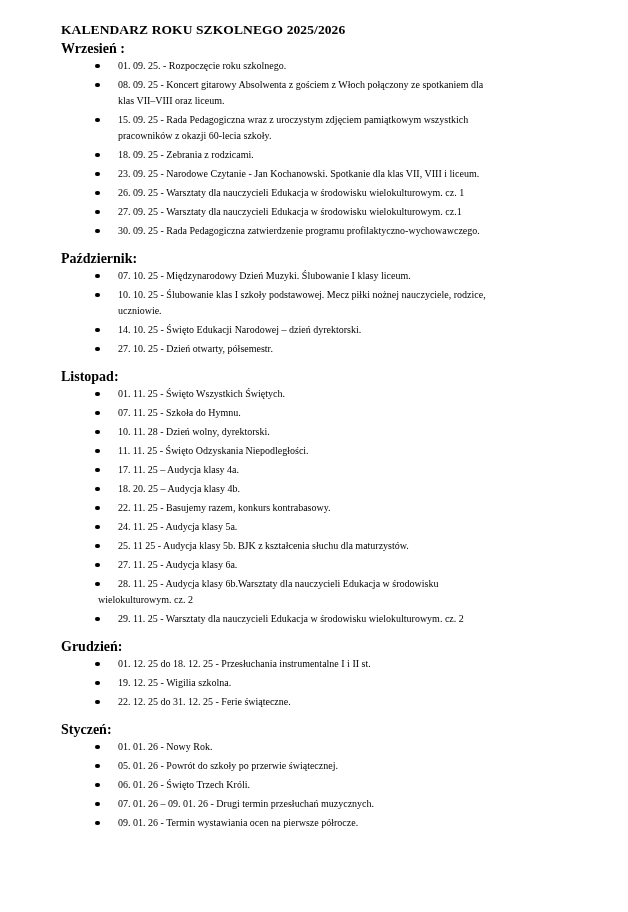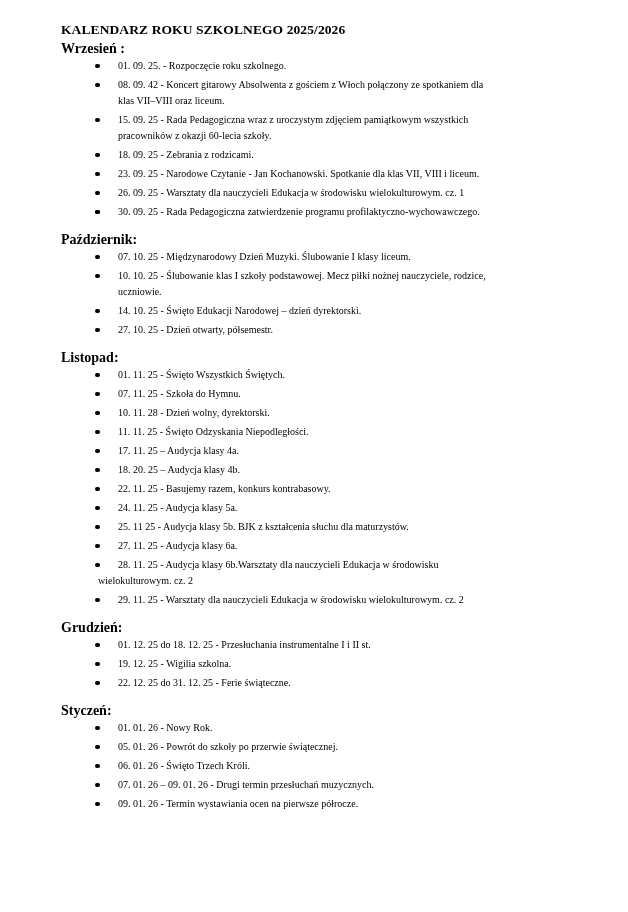--- a/index.html
+++ b/index.html
@@ -66,28 +66,28 @@
 <body>
 
 <div class="page">
 
   <h1 class="doc-title">KALENDARZ ROKU SZKOLNEGO 2025/2026</h1>
 
   <div class="section">
     <h2 class="section-header">Wrzesień :</h2>
     <ul class="event-list">
       <li><span class="bullet"></span><span>01. 09. 25. - Rozpoczęcie roku szkolnego.</span></li>
-      <li><span class="bullet"></span><span>08. 09. 42 - Koncert gitarowy Absolwenta z gościem z Włoch połączony ze spotkaniem dla
+      <li><span class="bullet"></span><span>08. 09. 25 - Koncert gitarowy Absolwenta z gościem z Włoch połączony ze spotkaniem dla
 klas VII–VIII oraz liceum.</span></li>
       <li><span class="bullet"></span><span>15. 09. 25 - Rada Pedagogiczna wraz z uroczystym zdjęciem pamiątkowym wszystkich
 pracowników z okazji 60-lecia szkoły.</span></li>
       <li><span class="bullet"></span><span>18. 09. 25 - Zebrania z rodzicami.</span></li>
       <li><span class="bullet"></span><span>23. 09. 25 - Narodowe Czytanie - Jan Kochanowski. Spotkanie dla klas VII, VIII i liceum.</span></li>
       <li><span class="bullet"></span><span>26. 09. 25 - Warsztaty dla nauczycieli Edukacja w środowisku wielokulturowym. cz. 1</span></li>
-      <li><span class="bullet"></span></li>
+      <li><span class="bullet"></span><span>27. 09. 25 - Warsztaty dla nauczycieli Edukacja w środowisku wielokulturowym. cz.1</span></li>
       <li><span class="bullet"></span><span>30. 09. 25 - Rada Pedagogiczna zatwierdzenie programu profilaktyczno-wychowawczego.</span></li>
     </ul>
   </div>
 
   <div class="section">
     <h2 class="section-header">Październik:</h2>
     <ul class="event-list">
       <li><span class="bullet"></span><span>07. 10. 25 - Międzynarodowy Dzień Muzyki. Ślubowanie I klasy liceum.</span></li>
       <li><span class="bullet"></span><span>10. 10. 25 - Ślubowanie klas I szkoły podstawowej. Mecz piłki nożnej nauczyciele, rodzice,
 uczniowie.</span></li>

